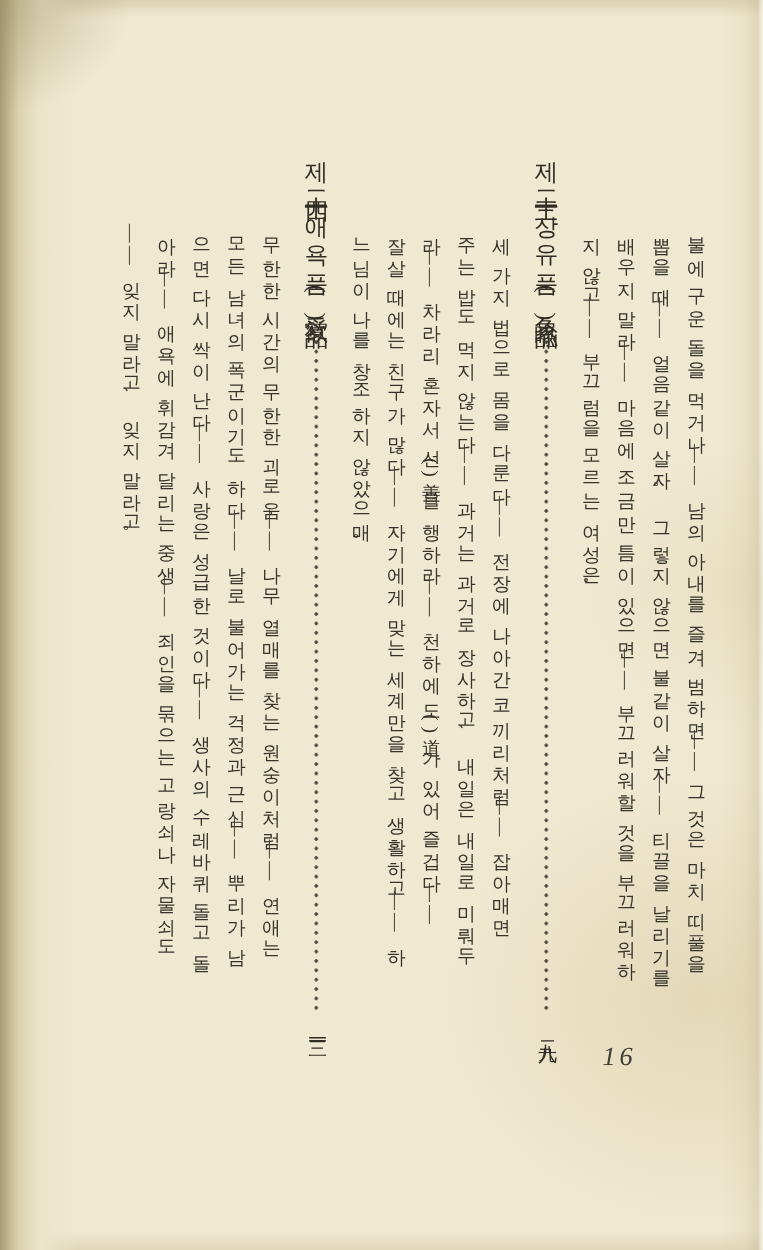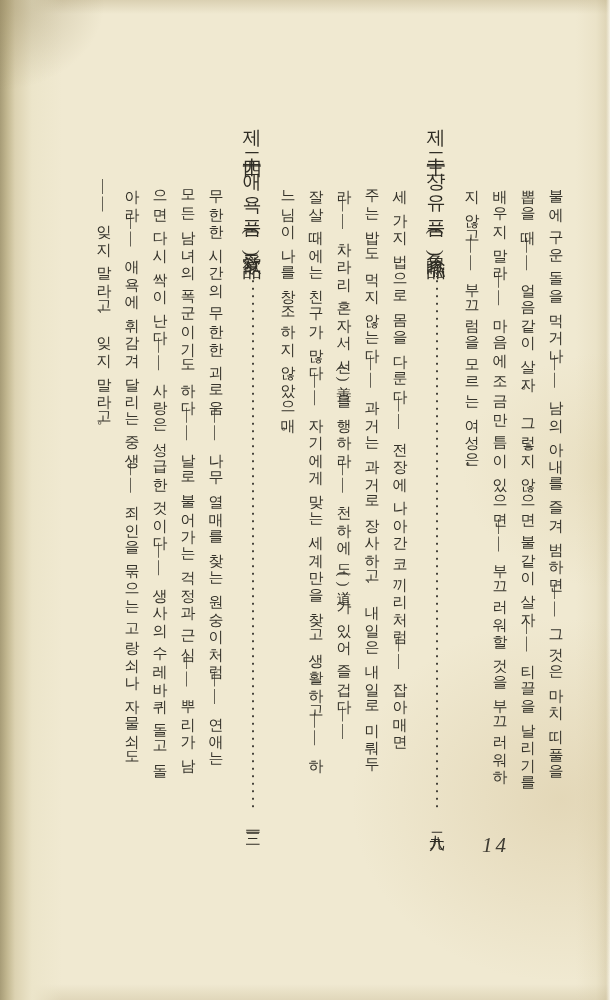--- a/index.html
+++ b/index.html
@@ -111,14 +111,14 @@
     </div>
 
     <div class="col">무한한 시간의 무한한 괴로움——나무 열매를 찾는 원숭이처럼——연애는</div>
     <div class="col">모든 남녀의 폭군이기도 하다——날로 불어가는 걱정과 근심——뿌리가 남</div>
     <div class="col">으면 다시 싹이 난다——사랑은 성급한 것이다——생사의 수레바퀴 돌고 돌</div>
     <div class="col">아라——애욕에 휘감겨 달리는 중생——죄인을 묶으는 고랑쇠나 자물쇠도</div>
     <div class="col">——잊지 말라고、잊지 말라고。</div>
 
   </div>
 
-  <div class="folio">14</div>
+  <div class="folio">16</div>
 </div>
 
 </body></html>

